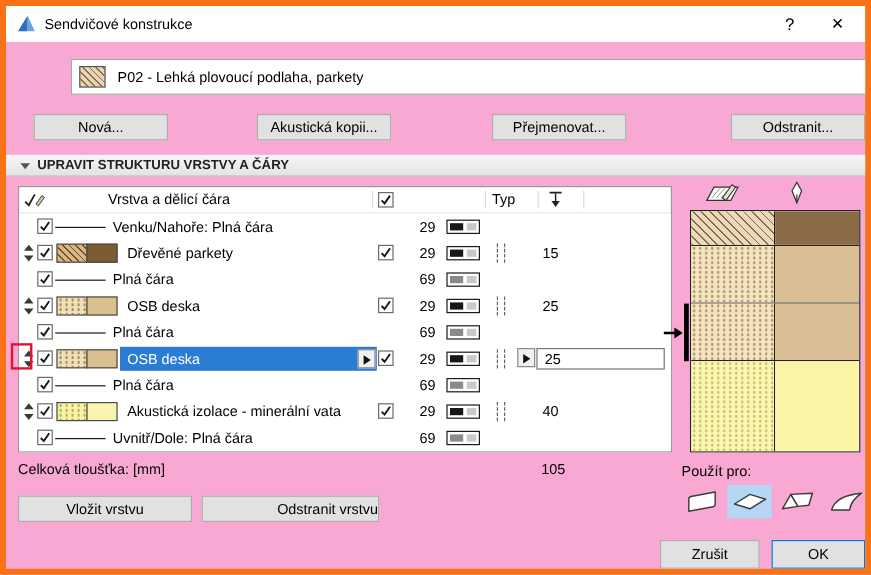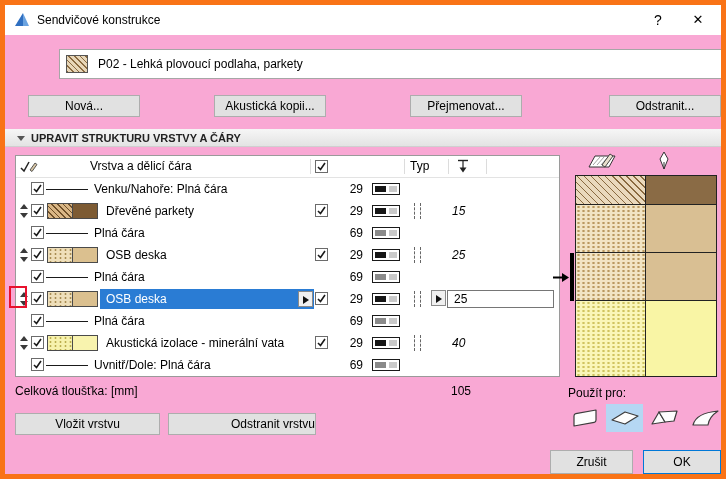--- a/index.html
+++ b/index.html
@@ -71,21 +71,21 @@
   .pen-num { position:absolute; left:322px; width:25px; text-align:right; line-height:22px; }
   .pen-swatch { position:absolute; left:356px; top:5px; width:28px; height:12px; background:#fff; border:1px solid #1a1a1a; }
   .pen-swatch .b1 { position:absolute; left:2px; top:2px; width:11px; height:6px; background:#161616; }
   .pen-swatch .b2 { position:absolute; left:16px; top:2px; width:8px; height:6px; background:#c9c9c9; }
 
   .type-marks { position:absolute; left:398px; top:3px; height:16px; display:flex; gap:5px; }
   .type-marks i { display:block; width:0; height:100%; border-left:1px dashed #666; }
   .type-drop { display:none; position:absolute; left:415px; top:2px; width:15px; height:16px; background:#f0f0f0; border:1px solid #8a8a8a; }
   .layer-row.selected .type-drop { display:block; }
 
-  .thick-plain { position:absolute; left:436px; line-height:22px;font-style:italic; }
+  .thick-plain { position:absolute; left:436px; line-height:22px; }
   .thick-box { display:none; position:absolute; left:431px; top:2px; width:107px; height:18px; background:#fff; border:1px solid #767676; line-height:16px; padding-left:6px; }
   .layer-row.selected .thick-box { display:block; }
 
   
   .total-label { position:absolute; left:10px; top:379px; }
   .total-value { position:absolute; left:446px; top:379px; }
   .btn-insert { position:absolute; left:10px; top:408px; width:145px; height:22px; line-height:20px; }
   .btn-remove { position:absolute; left:163px; top:408px; width:148px; height:22px; line-height:20px;text-align:right; }
 
   

